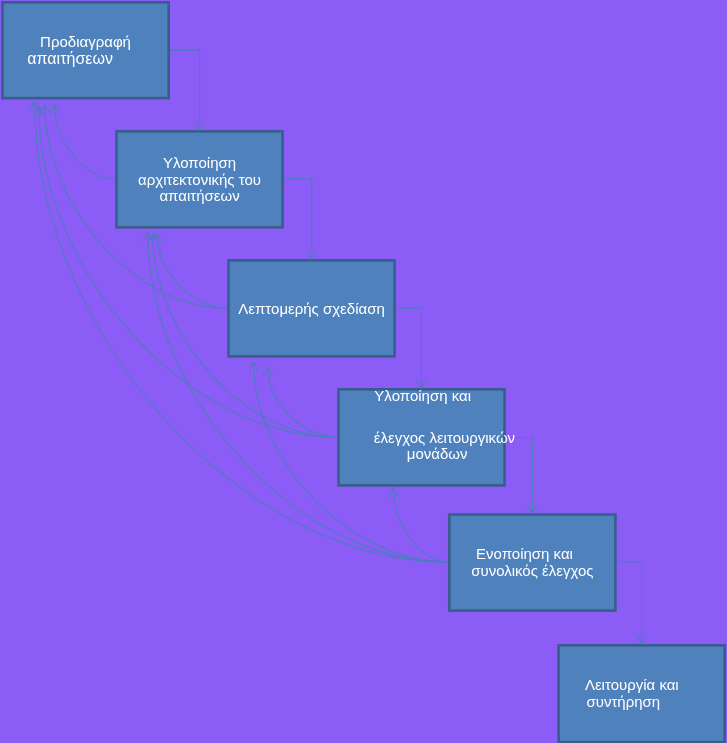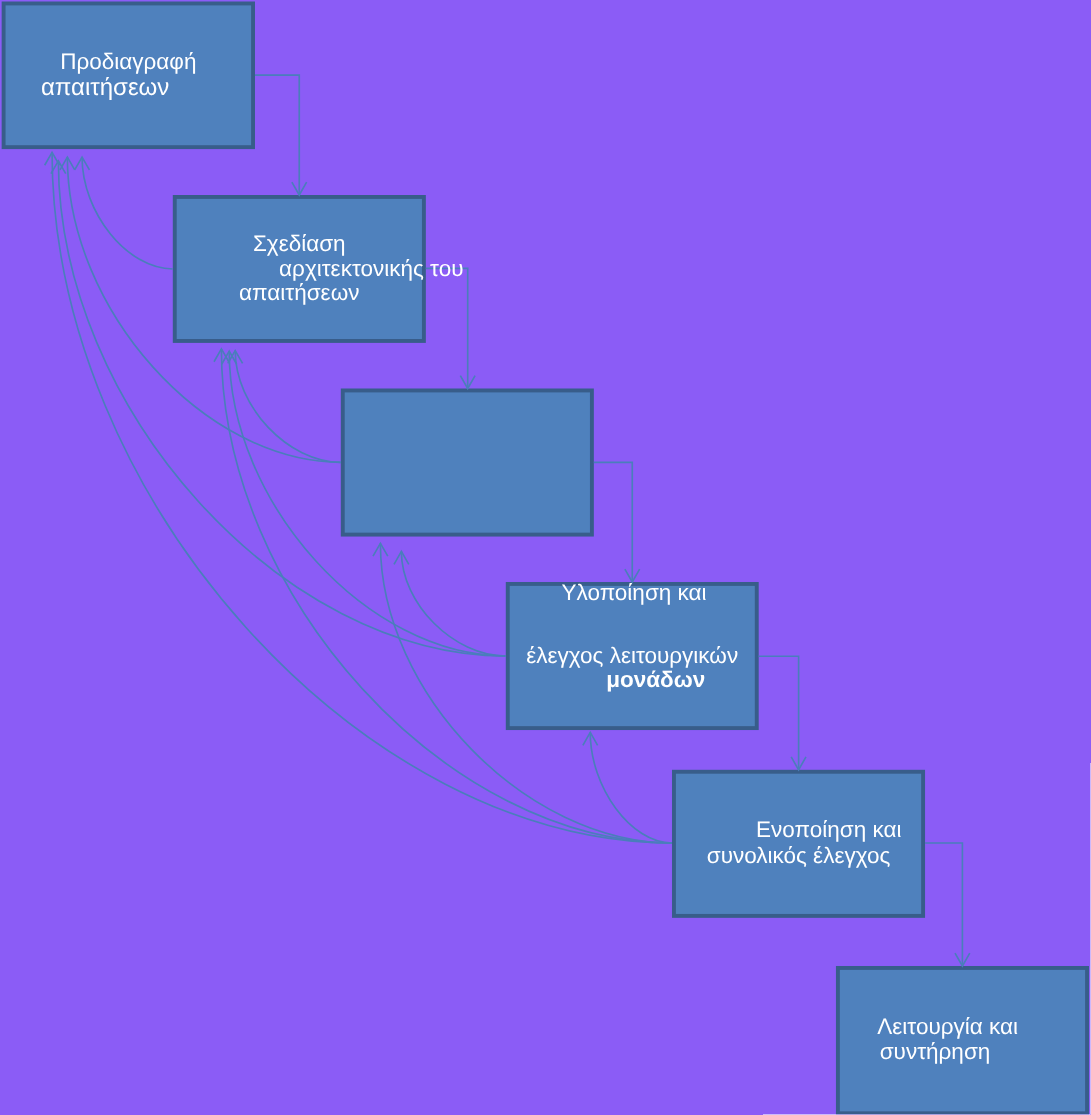--- a/index.html
+++ b/index.html
@@ -57,28 +57,29 @@
         <path d="M 616.7,562 L 641.6,562 L 641.6,644" fill="none" stroke="#4A7EBB" stroke-width="1.1" stroke-linejoin="miter" stroke-linecap="butt"></path>
         <path d="M 636.68,635.41 L 641.60,644.00 L 646.52,635.41" fill="none" stroke="#4A7EBB" stroke-width="1.1" stroke-linecap="butt" stroke-linejoin="miter"></path>
       </g>
     </svg>
 
   <div id="labels">
 
     <div class="boxlabel" style="left: 1.1px; width: 168.9px; line-height: 16.7px; font-size: 15px; color: rgb(255, 255, 255); top: 34.08px;">Προδιαγραφή</div>
     <div class="boxlabel" style="left: 1.1px; width: 138px; line-height: 16.7px; font-size: 16px; color: rgb(255, 255, 255); top: 50.78px;">απαιτήσεων</div>
 
-    <div class="boxlabel" style="left: 115.2px; width: 168.7px; line-height: 16.7px; font-size: 15px; color: rgb(255, 255, 255); top: 154.83px;">Σχεδίαση</div>
-    <div class="boxlabel" style="left: 115.2px; width: 168.7px; line-height: 16.7px; font-size: 15px; color: rgb(255, 255, 255); top: 171.53px; padding-left: 48px;">αρχιτεκτονικής του</div>
+    <div class="boxlabel" style="left: 115.2px; width: 168.7px; line-height: 16.7px; font-size: 15px; color: rgb(255, 255, 255); top: 154.83px;">Υλοποίηση</div>
+    <div class="boxlabel" style="left: 115.2px; width: 168.7px; line-height: 16.7px; font-size: 15px; color: rgb(255, 255, 255); top: 171.53px;">αρχιτεκτονικής του</div>
     <div class="boxlabel" style="left: 115.2px; width: 168.7px; line-height: 16.7px; font-size: 15px; color: rgb(255, 255, 255); top: 188.23px;">απαιτήσεων</div>
 
+    <div class="boxlabel" style="left: 227.2px; width: 168.7px; line-height: 16.7px; font-size: 15px; color: rgb(255, 255, 255); top: 300.58px;">Λεπτομερής σχεδίαση</div>
 
     <div class="boxlabel" style="left: 337.2px; width: 171px; line-height: 16.7px; font-size: 15px; color: rgb(255, 255, 255); top: 388px;">Υλοποίηση και</div>
-    <div class="boxlabel" style="left: 337.2px; width: 168.6px; line-height: 16.7px; font-size: 15px; color: rgb(255, 255, 255); top: 429.58px;">έλεγχος λειτουργικών</div>
-    <div class="boxlabel" style="left: 337.2px; width: 200px; line-height: 16.7px; font-size: 15px; color: rgb(255, 255, 255); top: 446.28px; font-weight: bold;">μονάδων</div>
+    <div class="boxlabel" style="left: 337.2px; width: 168.6px; line-height: 16.7px; font-size: 15px; color: rgb(255, 255, 255); top: 429.58px; padding-left: 23px;">έλεγχος λειτουργικών</div>
+    <div class="boxlabel" style="left: 337.2px; width: 200px; line-height: 16.7px; font-size: 15px; color: rgb(255, 255, 255); top: 446.28px;">μονάδων</div>
 
-    <div class="boxlabel" style="left: 448px; width: 153px; line-height: 16.7px; font-size: 15px; color: rgb(255, 255, 255); top: 546.43px; margin-left: 28px;">Ενοποίηση και</div>
+    <div class="boxlabel" style="left: 448px; width: 153px; line-height: 16.7px; font-size: 15px; color: rgb(255, 255, 255); top: 546.43px;">Ενοποίηση και</div>
     <div class="boxlabel" style="left: 448px; width: 168.7px; line-height: 16.7px; font-size: 15px; color: rgb(255, 255, 255); top: 563.13px;">συνολικός έλεγχος</div>
 
     <div class="boxlabel" style="left: 557.3px; width: 149px; line-height: 16.7px; font-size: 15px; color: rgb(255, 255, 255); top: 677.23px;">Λειτουργία και</div>
     <div class="boxlabel" style="left: 539px; width: 168.7px; line-height: 16.7px; font-size: 15px; color: rgb(255, 255, 255); top: 693.93px;">συντήρηση</div>
   </div>
 </div>
 
 </body></html>

